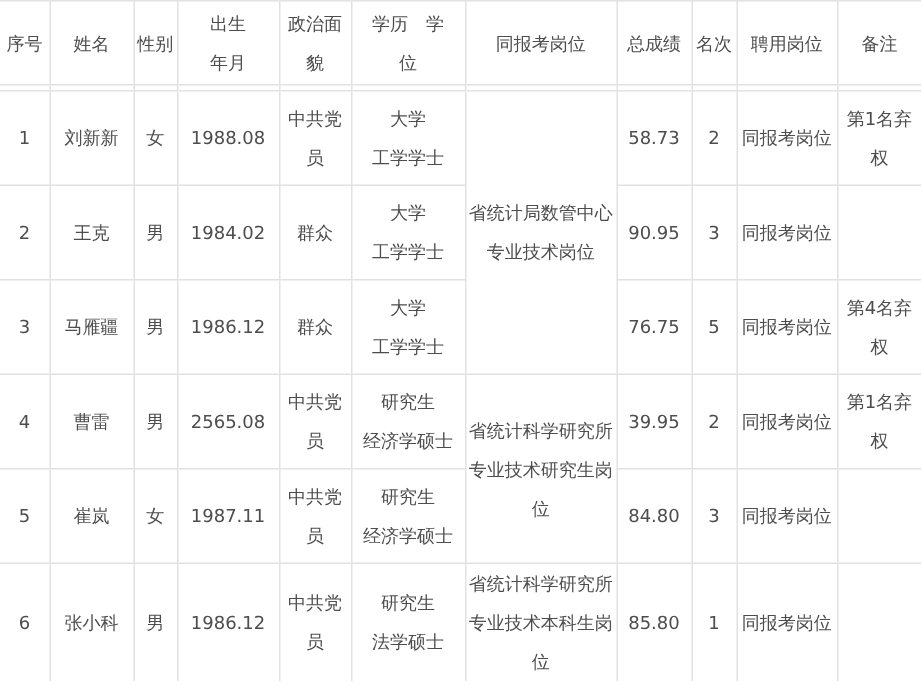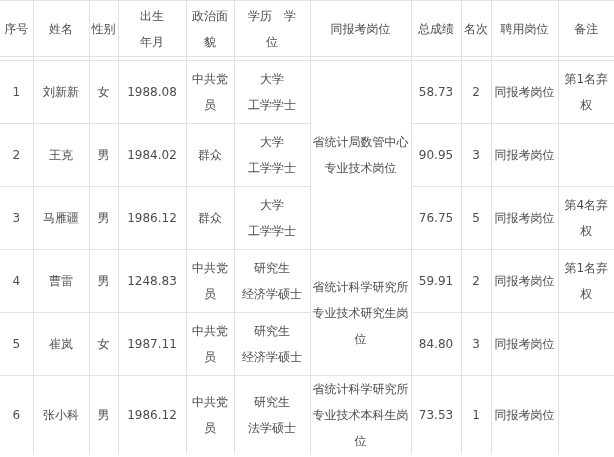--- a/index.html
+++ b/index.html
@@ -127,29 +127,29 @@
     <td>5</td>
     <td>同报考岗位</td>
     <td>第4名弃
 权</td>
   </tr>
 
   <tr class="row-std">
     <td>4</td>
     <td>曹雷</td>
     <td>男</td>
-    <td>1248.83</td>
+    <td>2565.08</td>
     <td>中共党
 员</td>
     <td>研究生
 经济学硕士</td>
     <td rowspan="2">省统计科学研究所
 专业技术研究生岗
 位</td>
-    <td>59.91</td>
+    <td>39.95</td>
     <td>2</td>
     <td>同报考岗位</td>
     <td>第1名弃
 权</td>
   </tr>
 
   <tr class="row-std">
     <td>5</td>
     <td>崔岚</td>
     <td>女</td>
@@ -169,19 +169,19 @@
     <td>张小科</td>
     <td>男</td>
     <td>1986.12</td>
     <td>中共党
 员</td>
     <td>研究生
 法学硕士</td>
     <td>省统计科学研究所
 专业技术本科生岗
 位</td>
-    <td>73.53</td>
+    <td>85.80</td>
     <td>1</td>
     <td>同报考岗位</td>
     <td></td>
   </tr>
 </tbody>
   </table>
 
 </body></html>

